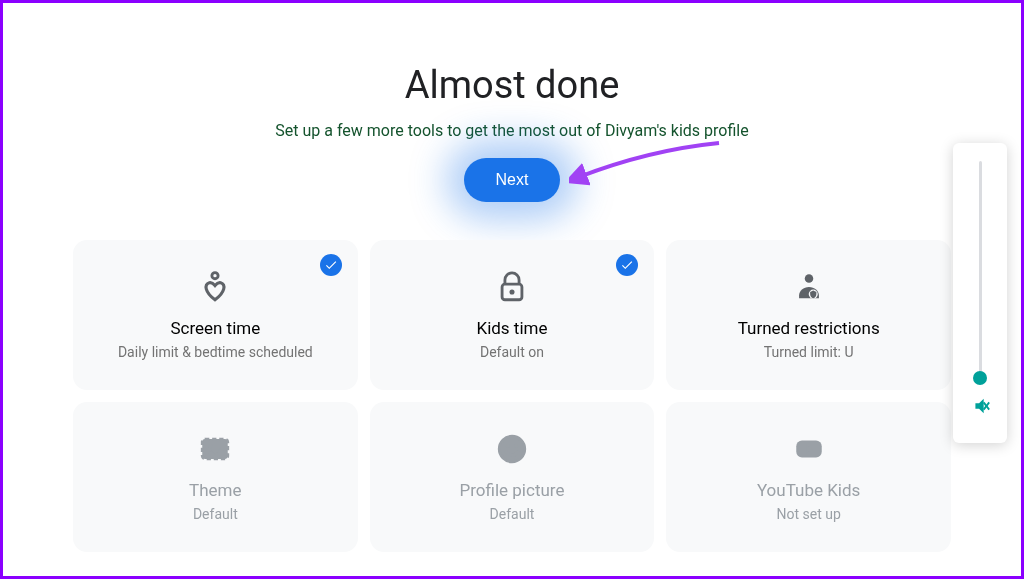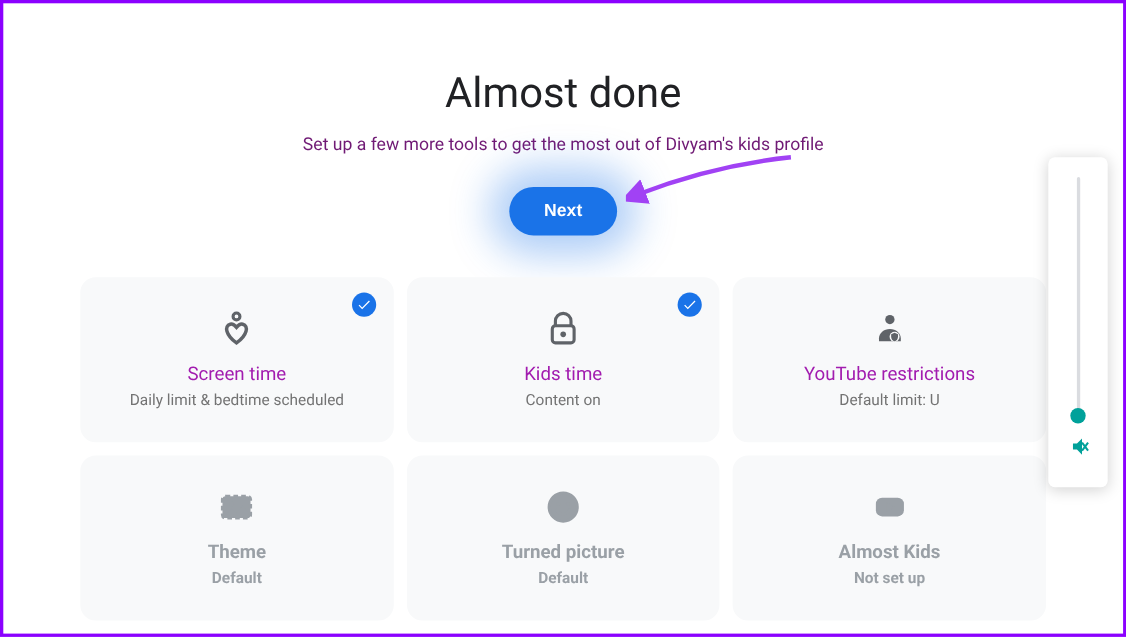--- a/index.html
+++ b/index.html
@@ -17,31 +17,31 @@
       text-align: center;
     }
     .page-title {
       font-size: 38px;
       font-weight: 400;
       color: #202124;
       margin-bottom: 14px;
     }
     .page-subtitle {
       font-size: 16px;
-      color: #701a75;
-      margin-bottom: 30px;
+      color: #14532d;
+      margin-bottom: 18px;
     }
     .next-button {
       background: #1a73e8;
       color: #ffffff;
       border: none;
       border-radius: 24px;
       padding: 13px 32px;
       font-size: 16px;
-      font-weight: 700;
+      font-weight: 400;
       cursor: pointer;
       box-shadow: 0 0 36px 18px rgba(26,115,232,0.35);
       position: relative;
     }
     .arrow-annotation {
       position: absolute;
       left: 566px;
       top: 132px;
       pointer-events: none;
       z-index: 5;
@@ -69,42 +69,42 @@
       width: 34px;
       height: 34px;
       margin-bottom: 14px;
       display: flex;
       align-items: center;
       justify-content: center;
     }
     .card-icon svg { width: 100%; height: 100%; }
     .card-title {
       font-size: 17px;
-      color: #a21caf;
+      color: #000000;
       margin-bottom: 6px;
       font-weight: 400;
     }
     .card-subtitle {
       font-size: 14px;
       color: #737373;
     }
     .check-badge {
       position: absolute;
       top: 14px;
       right: 16px;
       width: 22px;
       height: 22px;
       background: #1a73e8;
       border-radius: 50%;
       display: flex;
       align-items: center;
       justify-content: center;
     }
     .check-badge svg { width: 14px; height: 14px; }
-    .row-2 .card-title, .row-2 .card-subtitle { color: #9aa0a6; font-weight: bold; }
+    .row-2 .card-title, .row-2 .card-subtitle { color: #9aa0a6; }
     .row-2 .card-icon svg path, .row-2 .card-icon svg rect, .row-2 .card-icon svg circle { fill: #9aa0a6 !important; }
 
     .side-panel {
       position: absolute;
       right: 14px;
       top: 140px;
       width: 54px;
       height: 300px;
       background: #ffffff;
       box-shadow: 0 2px 14px rgba(0,0,0,0.18);
@@ -178,34 +178,34 @@
           </svg>
       </div>
       <div class="card-icon">
         <svg viewBox="0 0 24 24">
             <path fill="none" stroke="#5f6368" stroke-width="2" d="M17 10V7a5 5 0 0 0-10 0v3"></path>
             <rect x="5" y="10" width="14" height="11" rx="2" fill="none" stroke="#5f6368" stroke-width="2"></rect>
             <circle cx="12" cy="15.5" r="1.8" fill="#5f6368"></circle>
           </svg>
       </div>
       <div class="card-title">Kids time</div>
-      <div class="card-subtitle">Content on</div>
+      <div class="card-subtitle">Default on</div>
     </div>
 
     <div class="card">
       <div class="card-icon">
         <svg viewBox="0 0 24 24">
             <circle cx="12" cy="6" r="3" fill="#5f6368"></circle>
             <path d="M5 18c0-3.3 3.1-6 7-6s7 2.7 7 6v2H5v-2z" fill="#5f6368"></path>
             <circle cx="15" cy="17" r="3.2" fill="#f8f9fa"></circle>
             <path d="M15 14.5l2.2 1v1.5c0 1.4-.9 2.6-2.2 3-1.3-.4-2.2-1.6-2.2-3V15.5l2.2-1z" fill="#5f6368"></path>
           </svg>
       </div>
-      <div class="card-title">YouTube restrictions</div>
-      <div class="card-subtitle">Default limit: U</div>
+      <div class="card-title">Turned restrictions</div>
+      <div class="card-subtitle">Turned limit: U</div>
     </div>
 
     <div class="card row-2">
       <div class="card-icon">
         <svg viewBox="0 0 24 24">
             <rect x="3" y="5" width="18" height="14" rx="2" fill="none" stroke="#9aa0a6" stroke-width="2" stroke-dasharray="3 2"></rect>
             <circle cx="9" cy="10" r="1.5" fill="#9aa0a6"></circle>
             <path d="M5 17l4-4 3 3 4-5 3 4v2H5z" fill="#9aa0a6"></path>
           </svg>
       </div>
@@ -215,32 +215,32 @@
 
     <div class="card row-2">
       <div class="card-icon">
         <svg viewBox="0 0 24 24">
             <circle cx="12" cy="12" r="9" fill="none" stroke="#9aa0a6" stroke-width="2"></circle>
             <circle cx="9" cy="10" r="1.3" fill="#9aa0a6"></circle>
             <circle cx="15" cy="10" r="1.3" fill="#9aa0a6"></circle>
             <path d="M8 14c1 1.8 2.5 2.5 4 2.5s3-0.7 4-2.5" fill="none" stroke="#9aa0a6" stroke-width="2" stroke-linecap="round"></path>
           </svg>
       </div>
-      <div class="card-title">Turned picture</div>
+      <div class="card-title">Profile picture</div>
       <div class="card-subtitle">Default</div>
     </div>
 
     <div class="card row-2">
       <div class="card-icon">
         <svg viewBox="0 0 24 24">
             <rect x="3" y="6" width="18" height="12" rx="4" fill="#9aa0a6"></rect>
             <path d="M10 9v6l5-3z" fill="#f8f9fa"></path>
           </svg>
       </div>
-      <div class="card-title">Almost Kids</div>
+      <div class="card-title">YouTube Kids</div>
       <div class="card-subtitle">Not set up</div>
     </div>
   </div>
 </div>
 
 <div class="side-panel">
   <div class="slider-track">
     <div class="slider-thumb"></div>
   </div>
   <div class="panel-icon">

